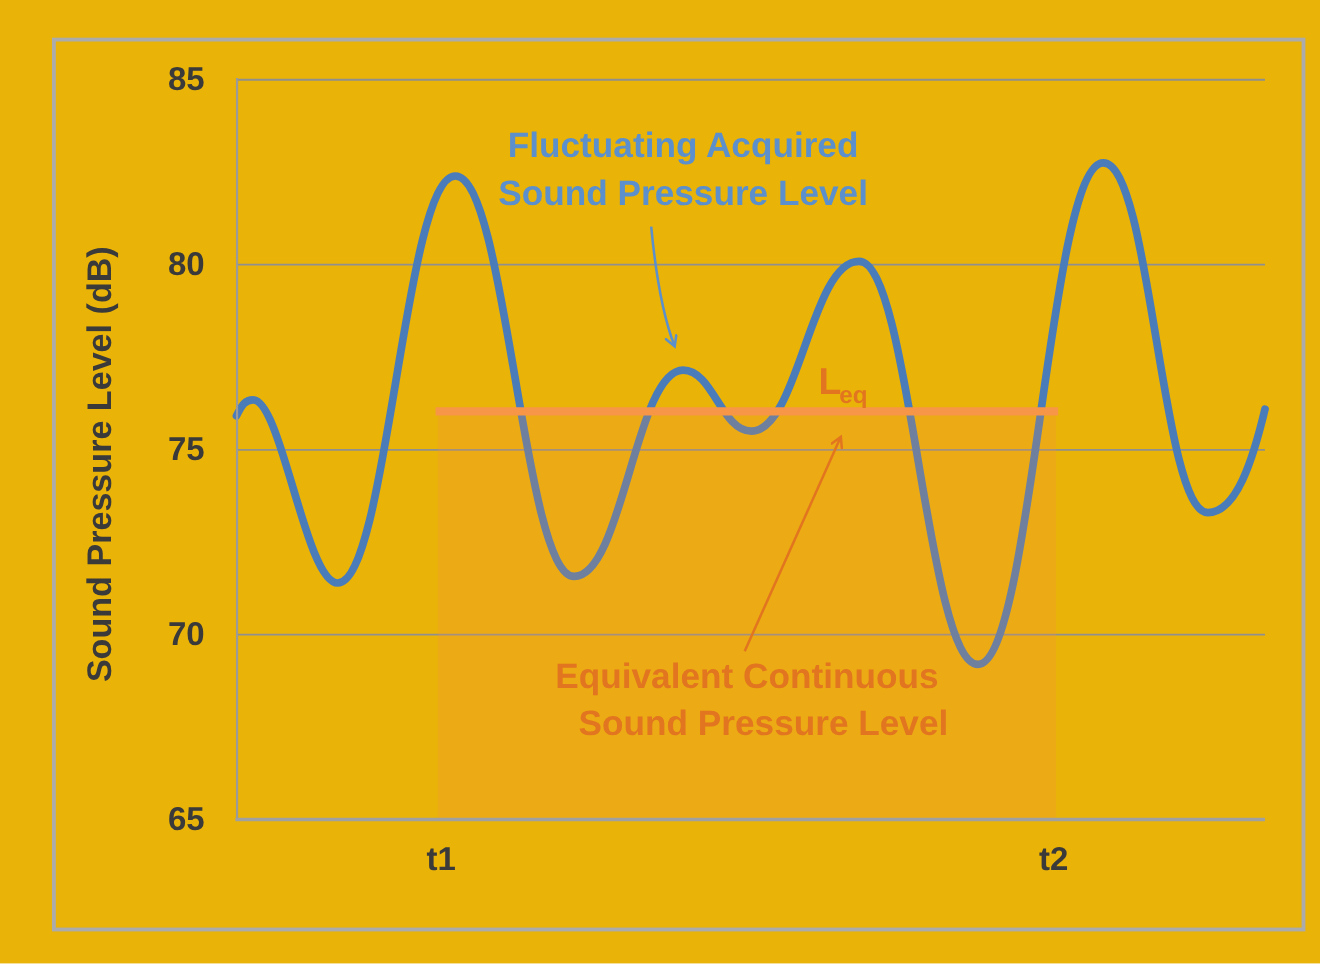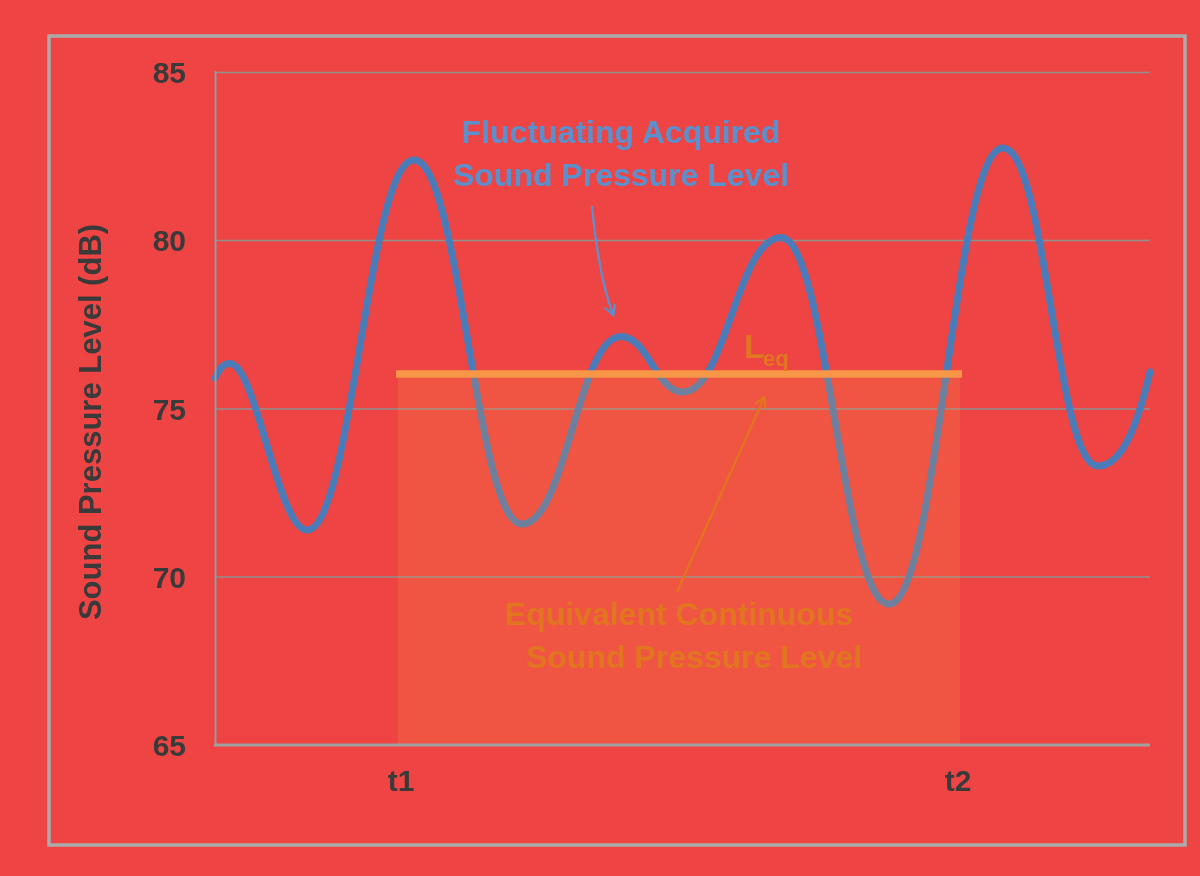--- a/index.html
+++ b/index.html
@@ -7,21 +7,21 @@
     padding: 0;
     background: #ffffff;
     width: 1200px;
     height: 876px;
     font-family: "Liberation Sans", sans-serif;
   }
   .figure-wrap {
     position: relative;
     width: 1200px;
     height: 876px;
-    background: #ef4444;
+    background: #eab308;
   }
   svg { display: block; }
   text { font-family: "Liberation Sans", sans-serif; }
   .axis-text { fill: #3a3a3a; font-size: 30px; font-weight: 600; }
   .ytitle    { fill: #3a3a3a; font-size: 31px; font-weight: 600; }
   .blue-note { fill: #5b90cc; font-size: 32px; font-weight: 600; }
   .orange-note { fill: #e2751f; font-size: 32px; font-weight: 600; }
   .leq-main  { fill: #e2751f; font-size: 34px; font-weight: 700; }
   .leq-sub   { fill: #e2751f; font-size: 22px; font-weight: 700; }
 </style>

